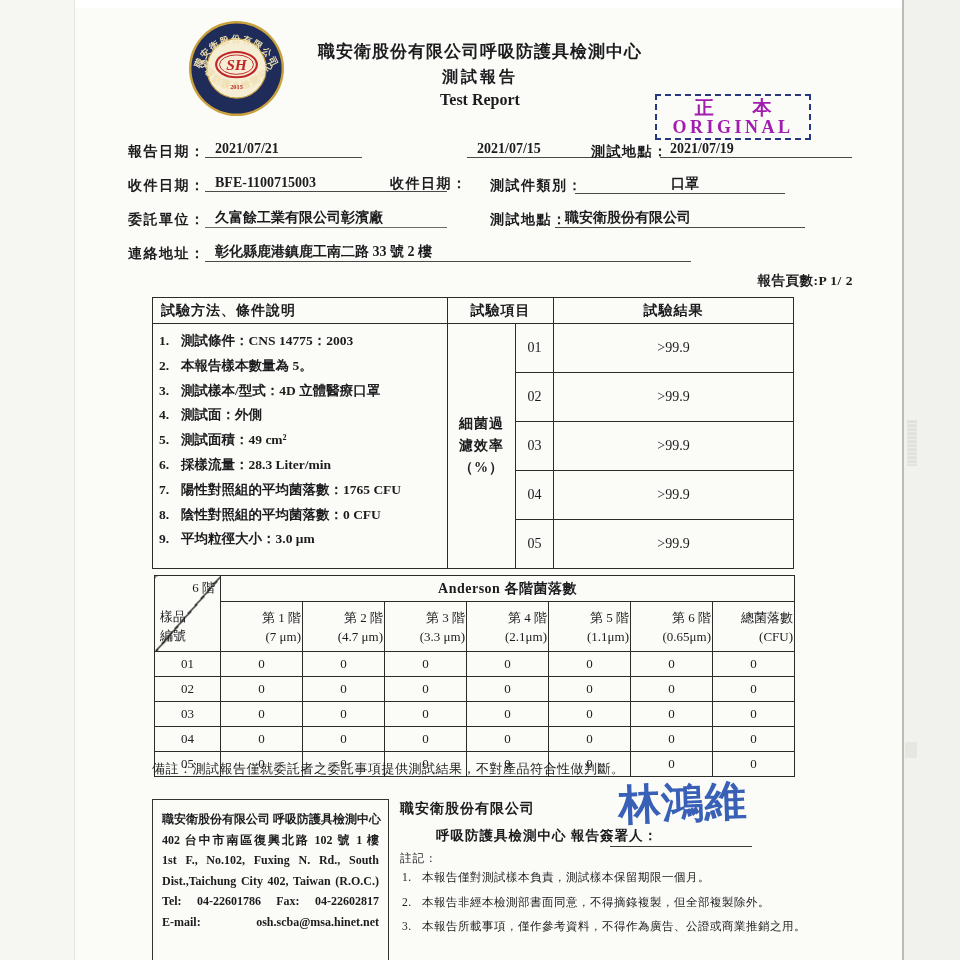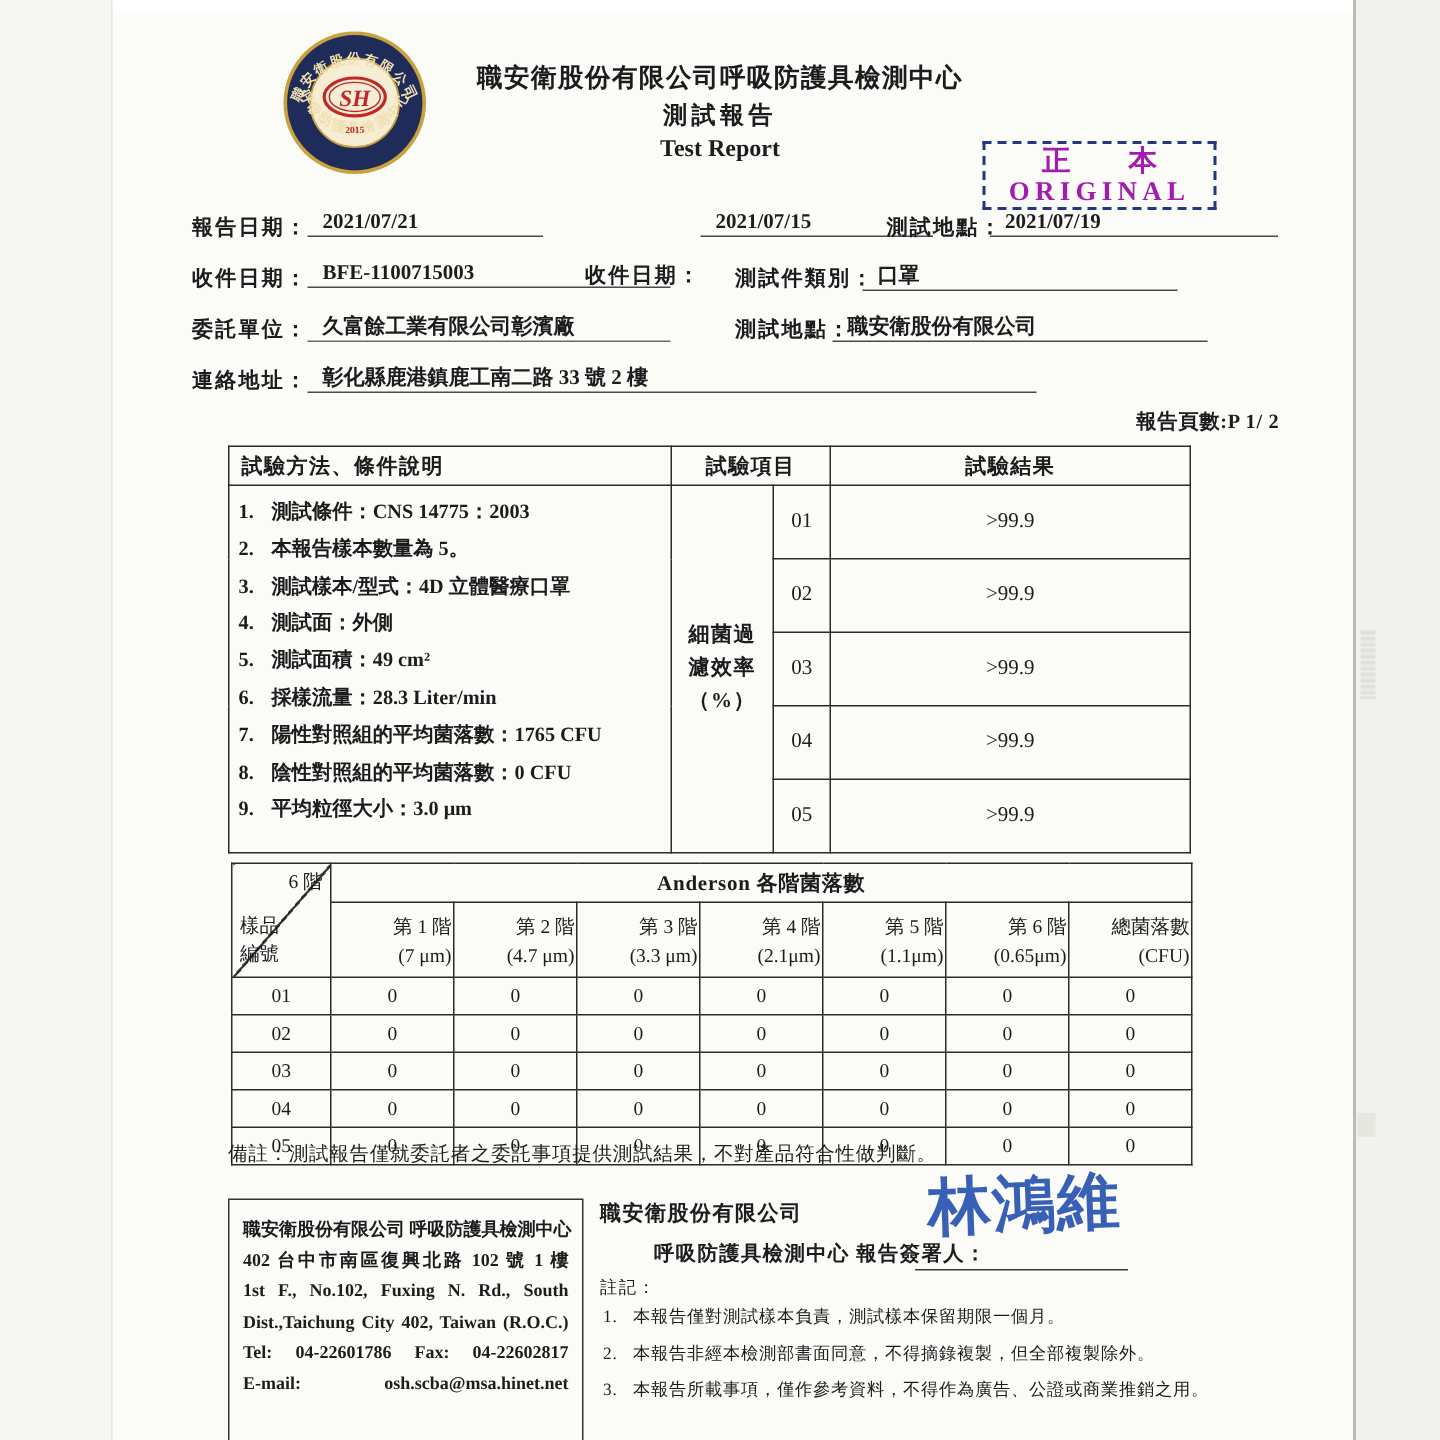--- a/index.html
+++ b/index.html
@@ -126,21 +126,21 @@
 <span class="abs flabel" style="left:128px;top:143px;">報告日期：</span>
 <span class="abs fvalue" style="left:205px;top:141px;width:157px;">2021/07/21</span>
 <span class="abs flabel" style="left:390px;top:143px;margin-top:32px;">收件日期：</span>
 <span class="abs fvalue" style="left:467px;top:141px;width:155px;">2021/07/15</span>
 <span class="abs flabel" style="left:591px;top:143px;">測試地點：</span>
 <span class="abs fvalue" style="left:660px;top:141px;width:192px;">2021/07/19</span>
 
 <span class="abs flabel" style="left:128px;top:177px;">收件日期：</span>
 <span class="abs fvalue" style="left:205px;top:175px;width:242px;">BFE-1100715003</span>
 <span class="abs flabel" style="left:490px;top:177px;">測試件類別：</span>
-<span class="abs fvalue" style="left:575px;top:175px;width:210px;">口罩</span>
+<span class="abs fvalue" style="left:575px;top:175px;width:210px;text-align:center;">口罩</span>
 
 <span class="abs flabel" style="left:128px;top:211px;">委託單位：</span>
 <span class="abs fvalue" style="left:205px;top:209px;width:242px;border-bottom-color:#6a6a68;">久富餘工業有限公司彰濱廠</span>
 <span class="abs flabel" style="left:490px;top:211px;">測試地點：</span>
 <span class="abs fvalue" style="left:555px;top:209px;width:250px;">職安衛股份有限公司</span>
 
 <span class="abs flabel" style="left:128px;top:245px;">連絡地址：</span>
 <span class="abs fvalue" style="left:205px;top:243px;width:486px;">彰化縣鹿港鎮鹿工南二路 33 號 2 樓</span>
 
 <div class="abs page-num" style="right:107px;top:272px;">報告頁數:P 1/ 2</div>

